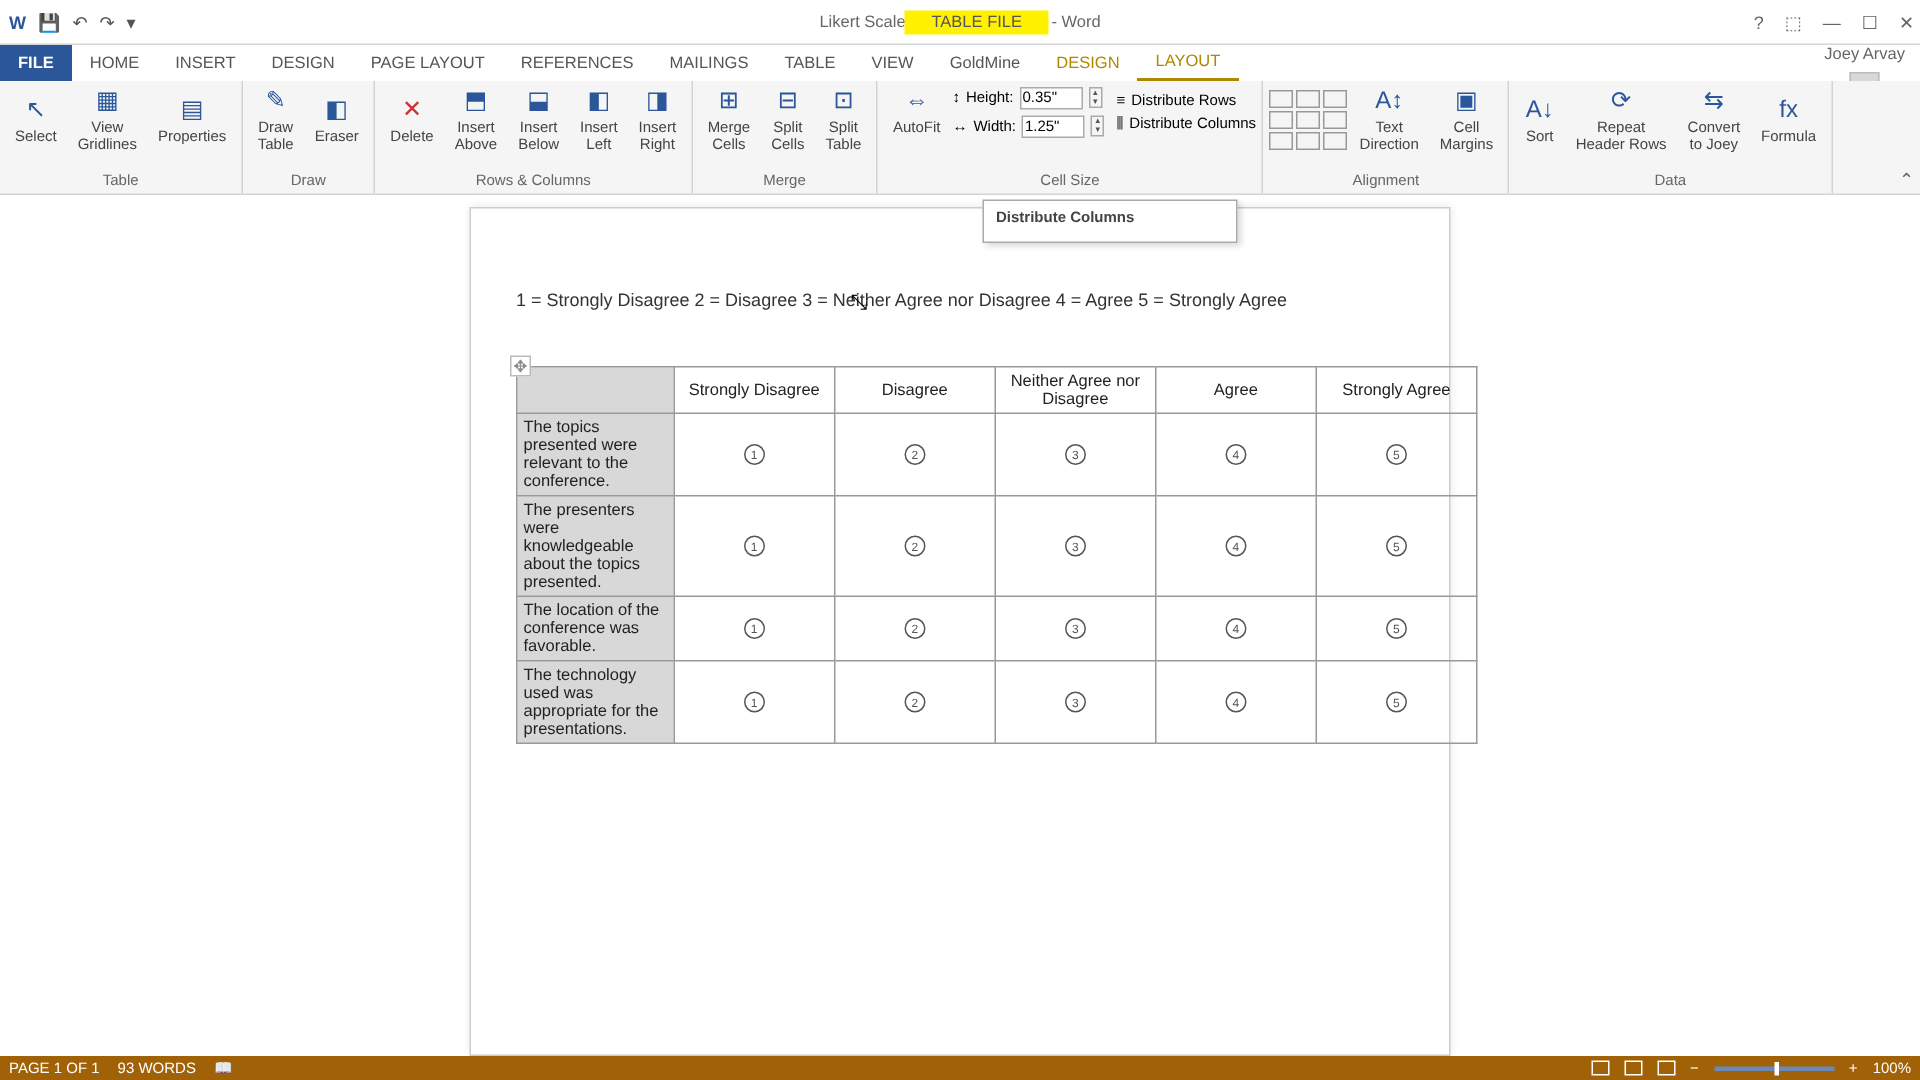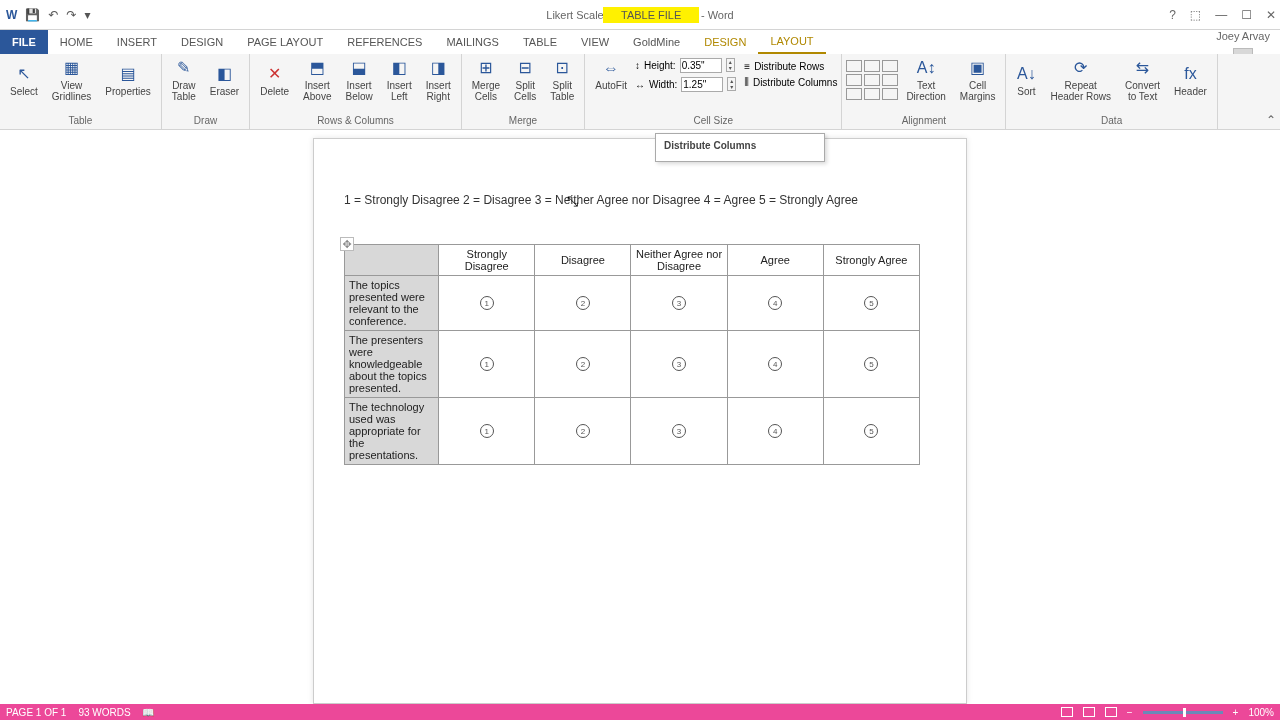--- a/index.html
+++ b/index.html
@@ -30,28 +30,28 @@
 .align-grid { display: grid; grid-template-columns: repeat(3, 16px); grid-template-rows: repeat(3, 12px); gap: 2px; }
 .align-cell { border: 1px solid #999; cursor: pointer; }
 .collapse-btn { position: absolute; right: 4px; bottom: 2px; color: #666; cursor: pointer; font-size: 12px; }
 .tooltip { position: absolute; left: 655px; top: 133px; width: 170px; background: #fff; border: 1px solid #aaa; padding: 6px 8px; font-size: 10px; color: #555; box-shadow: 2px 2px 4px rgba(0,0,0,0.15); z-index: 10; }
 .tooltip .tt-title { font-weight: bold; color: #444; margin-bottom: 4px; }
 .page-area { position: absolute; top: 130px; left: 0; right: 0; bottom: 16px; background: #fff; display: flex; justify-content: center; overflow: hidden; }
 .page { width: 654px; background: #fff; border: 1px solid #ccc; box-shadow: 0 0 6px rgba(0,0,0,0.1); margin-top: 8px; padding: 54px 30px; position: relative; }
 .cursor { position: absolute; left: 253px; top: 54px; font-size: 14px; color: #000; pointer-events:none; }
 .likert-legend { font-size: 12px; color: #333; margin-bottom: 37px; }
 .table-anchor { position: absolute; left: 26px; top: 98px; font-size: 11px; color: #888; border: 1px solid #bbb; width: 14px; height: 14px; display: flex; align-items: center; justify-content: center; background: #fff; cursor: move; }
-.likert-table { border-collapse: collapse; width: 576px; font-size: 11px; color: #222; }
+.likert-table { border-collapse: collapse; width: 641px; font-size: 11px; color: #222; }
 .likert-table th, .likert-table td { border: 1px solid #999; padding: 3px 4px; vertical-align: middle; }
 .likert-table th { font-weight: normal; text-align: center; }
 .likert-table td.q { width: 94px; background: #d8d8d8; }
 .likert-table th.blank { background: #d8d8d8; }
 .likert-table td.opt { text-align: center; width: 96px; }
 .circ { display: inline-flex; align-items: center; justify-content: center; width: 14px; height: 14px; border: 1px solid #555; border-radius: 50%; font-size: 8px; color: #555; }
-.statusbar { position: absolute; bottom: 0; left: 0; right: 0; height: 16px; background: #ec4899; color: #fff; font-size: 10px; display: flex; align-items: center; padding: 0 6px; gap: 12px; }
+.statusbar { position: absolute; bottom: 0; left: 0; right: 0; height: 16px; background: #a16207; color: #fff; font-size: 10px; display: flex; align-items: center; padding: 0 6px; gap: 12px; }
 .statusbar .right { margin-left: auto; display: flex; align-items: center; gap: 10px; }
 .zoom-slider { width: 80px; height: 3px; background: #6b89b8; position: relative; }
 .zoom-slider .thumb { position: absolute; left: 50%; top: -3px; width: 3px; height: 9px; background: #fff; }
 .vicon { width: 12px; height: 10px; border: 1px solid #fff; }
 .spin { display:inline-flex; flex-direction:column; border:1px solid #aaa; }
 .spin span { font-size:6px; line-height:6px; padding:0 2px; color:#555; cursor:pointer; }
 </style>
 </head>
 <body>
 
@@ -247,25 +247,25 @@
           <span>Sort</span>
         </div>
       <div class="rbtn">
           <div class="ico">⟳</div>
           <span style="white-space:pre">Repeat
 Header Rows</span>
         </div>
       <div class="rbtn">
           <div class="ico">⇆</div>
           <span style="white-space:pre">Convert
-to Text</span>
+to Joey</span>
         </div>
       <div class="rbtn">
           <div class="ico">fx</div>
-          <span>Header</span>
+          <span>Formula</span>
         </div>
     </div>
     <div class="group-label">Data</div>
   </div>
   <div class="collapse-btn">⌃</div>
 </div>
 
 <div class="tooltip">
   <div class="tt-title">Distribute Columns</div>
 </div>
@@ -295,20 +295,28 @@
       </tr>
       <tr>
         <td class="q">The presenters were knowledgeable about the topics presented.</td>
         <td class="opt"><span class="circ">1</span></td>
         <td class="opt"><span class="circ">2</span></td>
         <td class="opt"><span class="circ">3</span></td>
         <td class="opt"><span class="circ">4</span></td>
         <td class="opt"><span class="circ">5</span></td>
       </tr>
       <tr>
+        <td class="q">The location of the conference was favorable.</td>
+        <td class="opt"><span class="circ">1</span></td>
+        <td class="opt"><span class="circ">2</span></td>
+        <td class="opt"><span class="circ">3</span></td>
+        <td class="opt"><span class="circ">4</span></td>
+        <td class="opt"><span class="circ">5</span></td>
+      </tr>
+      <tr>
         <td class="q">The technology used was appropriate for the presentations.</td>
         <td class="opt"><span class="circ">1</span></td>
         <td class="opt"><span class="circ">2</span></td>
         <td class="opt"><span class="circ">3</span></td>
         <td class="opt"><span class="circ">4</span></td>
         <td class="opt"><span class="circ">5</span></td>
       </tr>
     </tbody>
       </table>
   </div>

